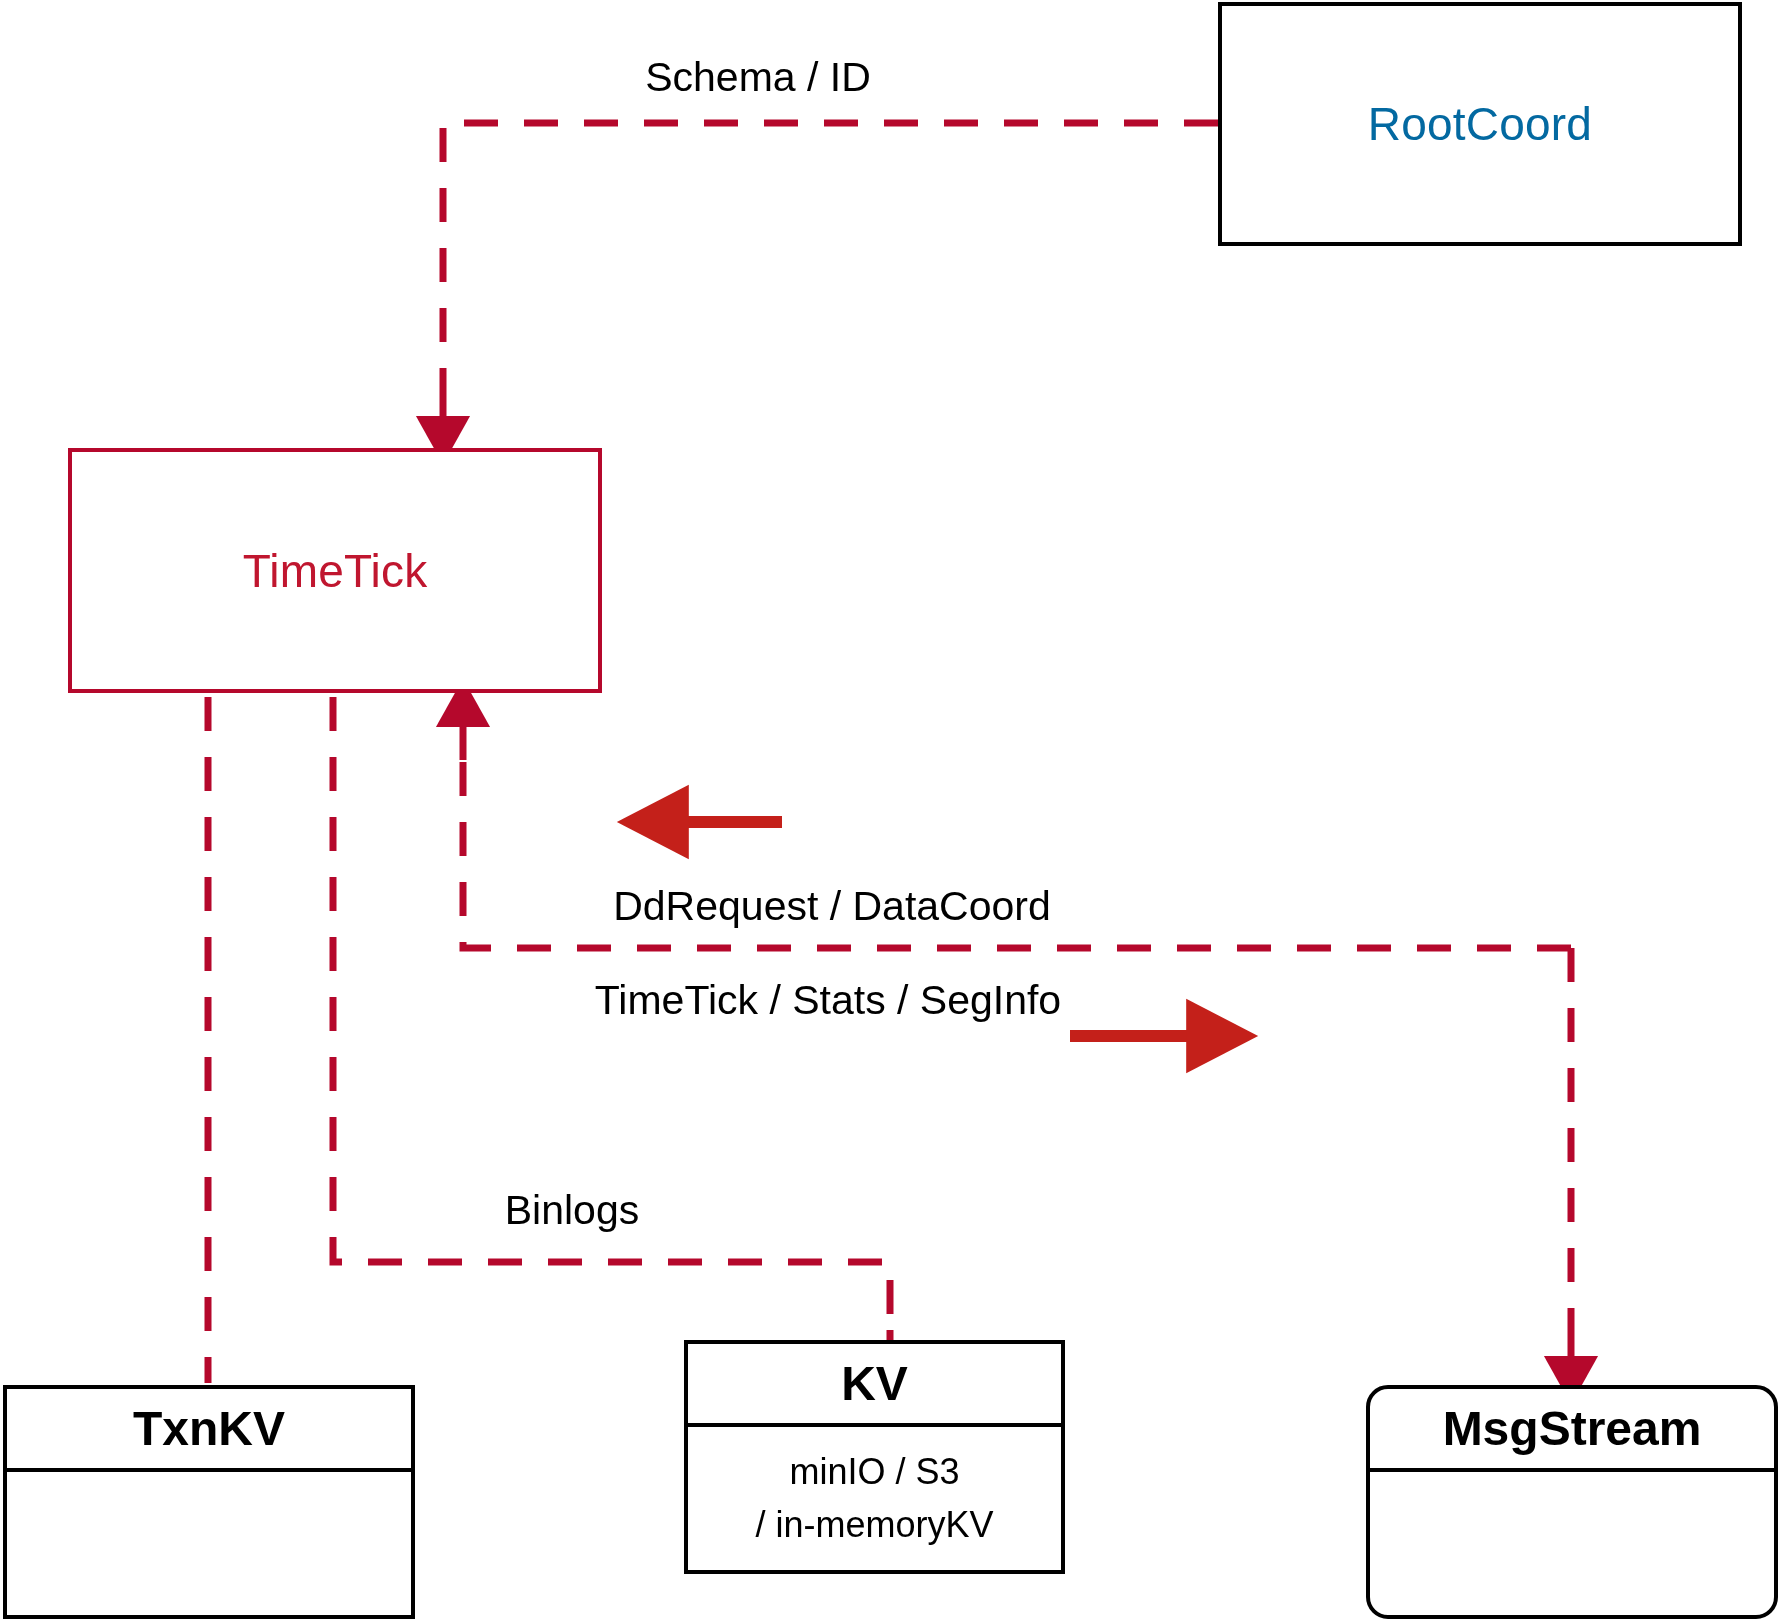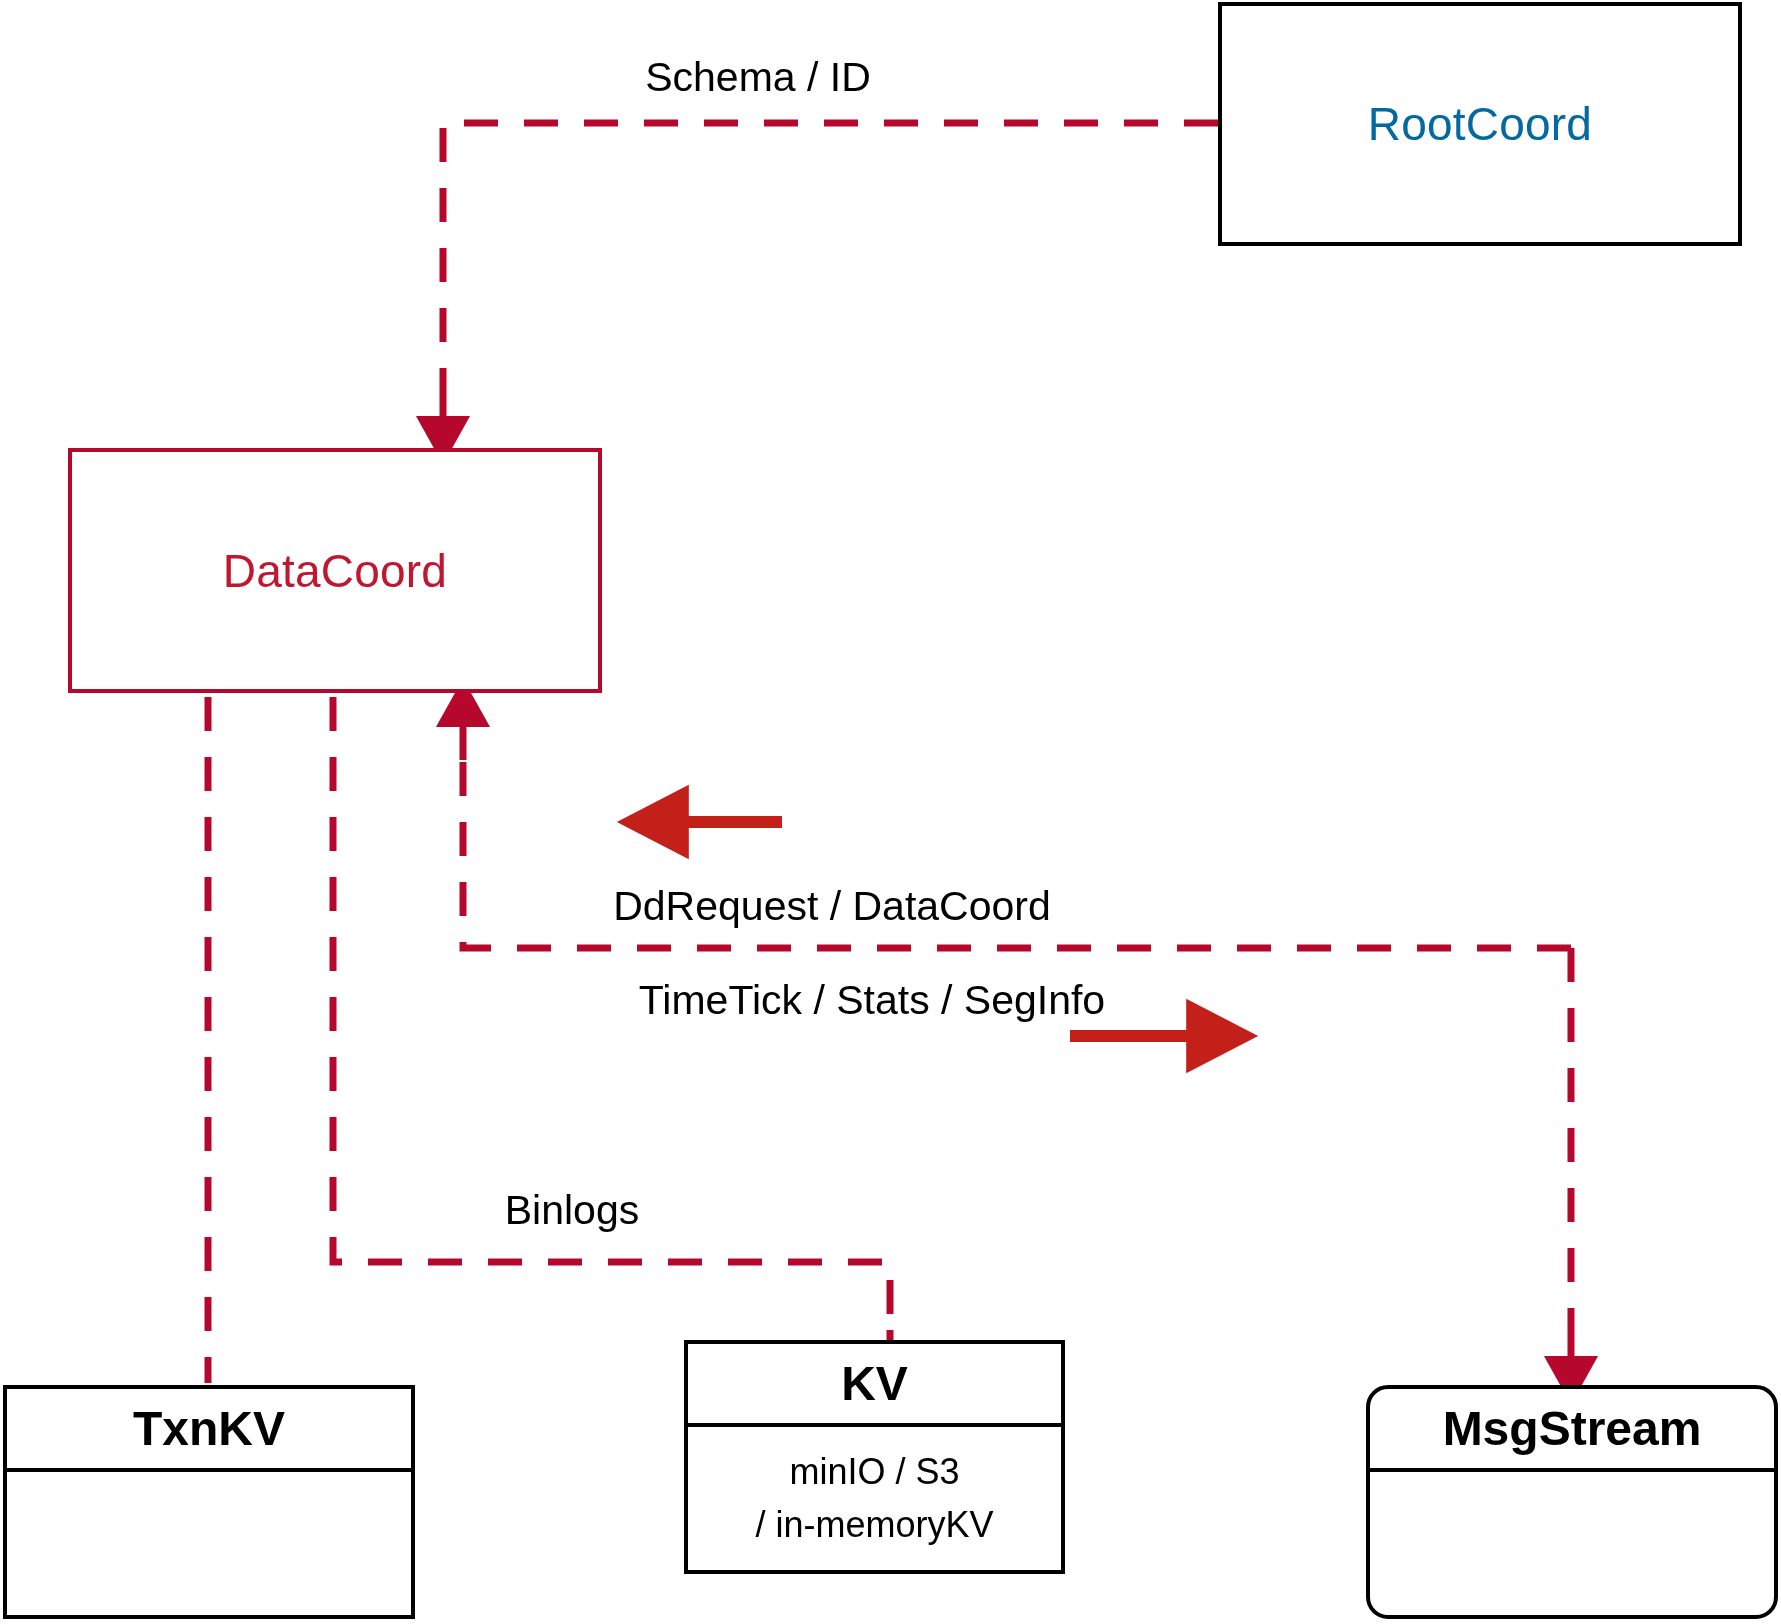--- a/index.html
+++ b/index.html
@@ -138,21 +138,21 @@
     <g>
       <path d="M1070,1036 L1215,1036" fill="none" stroke="#c4201a" stroke-width="12" marker-end="url(#solidArrow)" stroke-linecap="butt"></path>
     </g>
   </svg>
 
   <div class="node-box node-plain" style="left:1218px; top:2px; width:524px; height:244px;">
     <span class="node-label-plain">RootCoord</span>
   </div>
 
   <div class="node-box node-red" style="left:68px; top:448px; width:534px; height:245px;">
-    <span class="node-label-red">DataCoord</span>
+    <span class="node-label-red">TimeTick</span>
   </div>
 
   <div class="store-box" style="left:3px; top:1385px; width:412px; height:234px;">
     <div class="store-title">TxnKV</div>
   </div>
 
   <div class="store-box" style="left:684px; top:1340px; width:381px; height:234px;">
     <div class="store-title">KV</div>
     <div class="store-body">
       <div>minIO / S3</div>
@@ -161,17 +161,17 @@
   </div>
 
   <div class="store-box" style="left:1366px; top:1385px; width:412px; height:234px;border-radius:22px;">
     <div class="store-title">MsgStream</div>
   </div>
 
   <div class="edge-label" style="left:758px; top:77px;">Schema / ID</div>
 
   <div class="edge-label" style="left:832px; top:906px;">DdRequest / DataCoord</div>
 
-  <div class="edge-label" style="left:828px; top:1000px;margin-left:44px;">TimeTick / Stats / SegInfo</div>
+  <div class="edge-label" style="left:828px; top:1000px;">TimeTick / Stats / SegInfo</div>
 
   <div class="edge-label" style="left:572px; top:1210px;">Binlogs</div>
 
 </div>
 
 </body></html>

